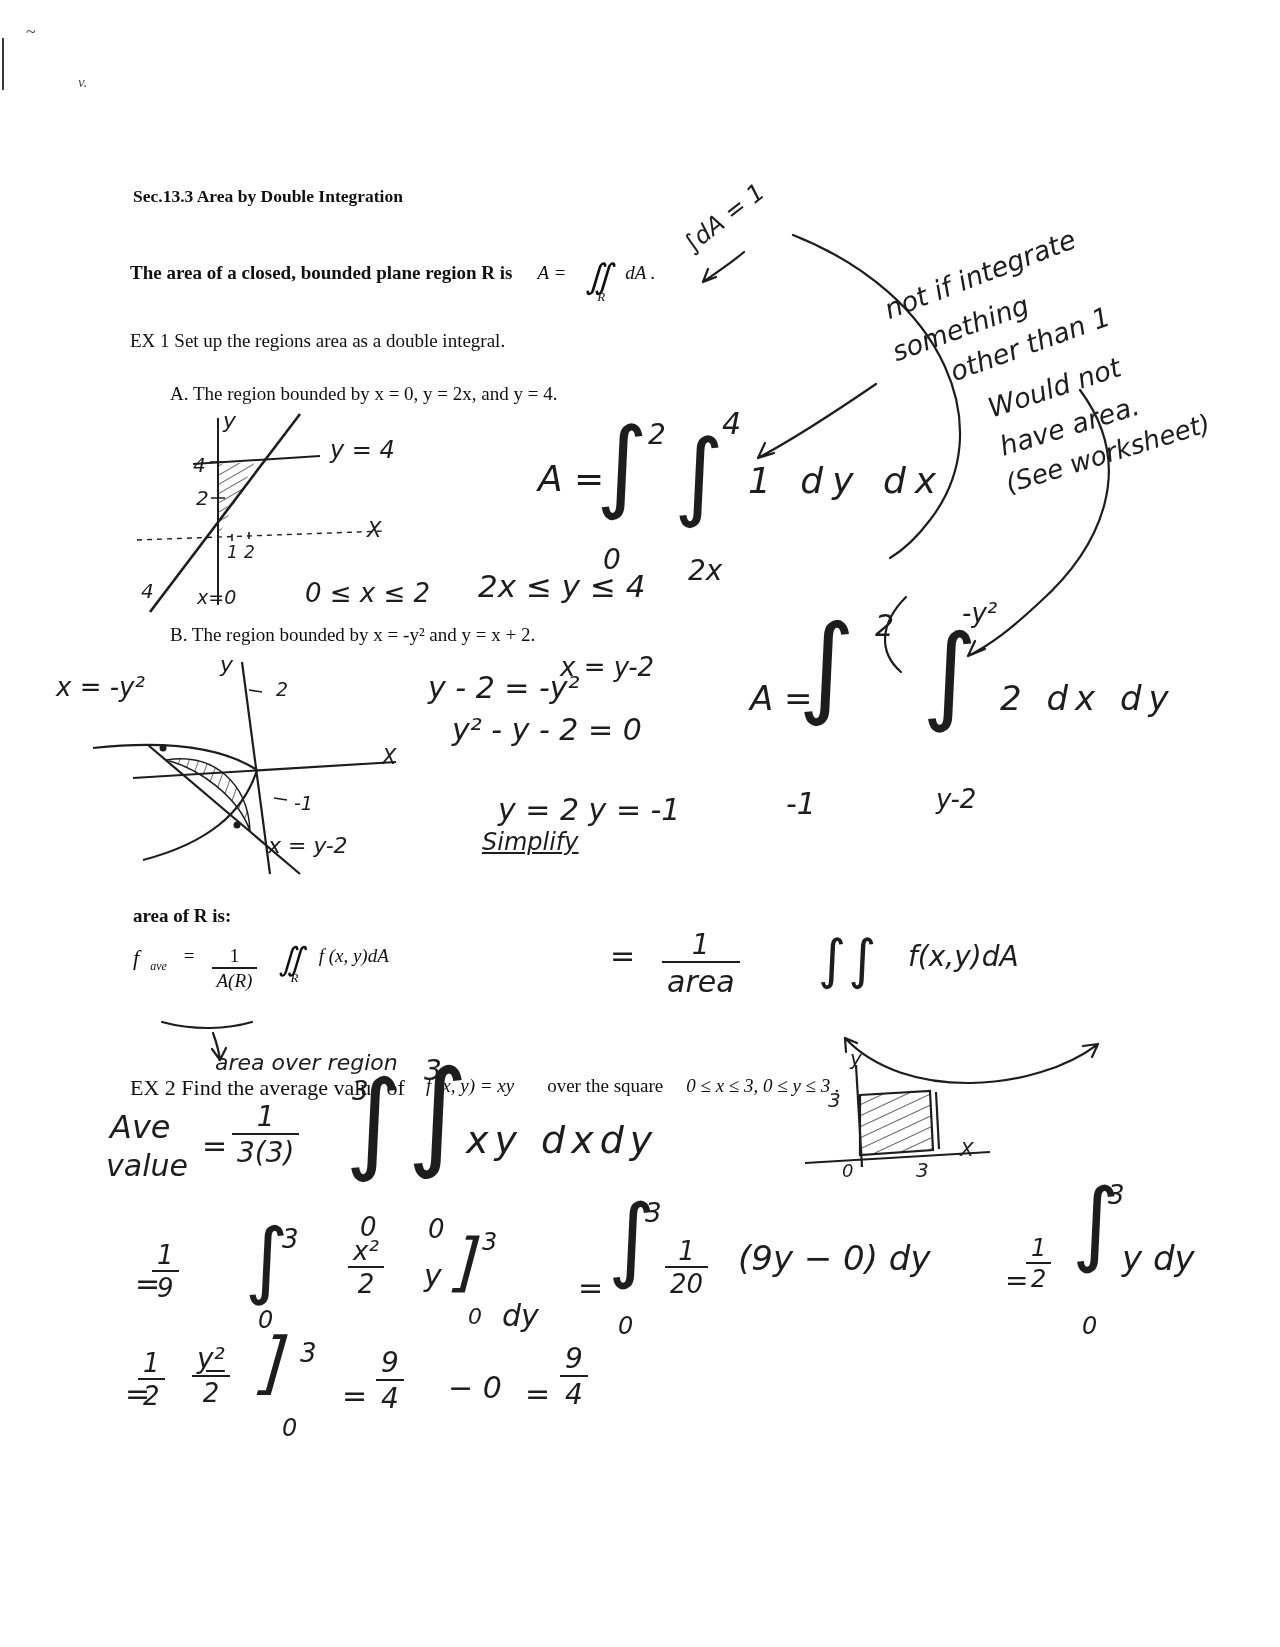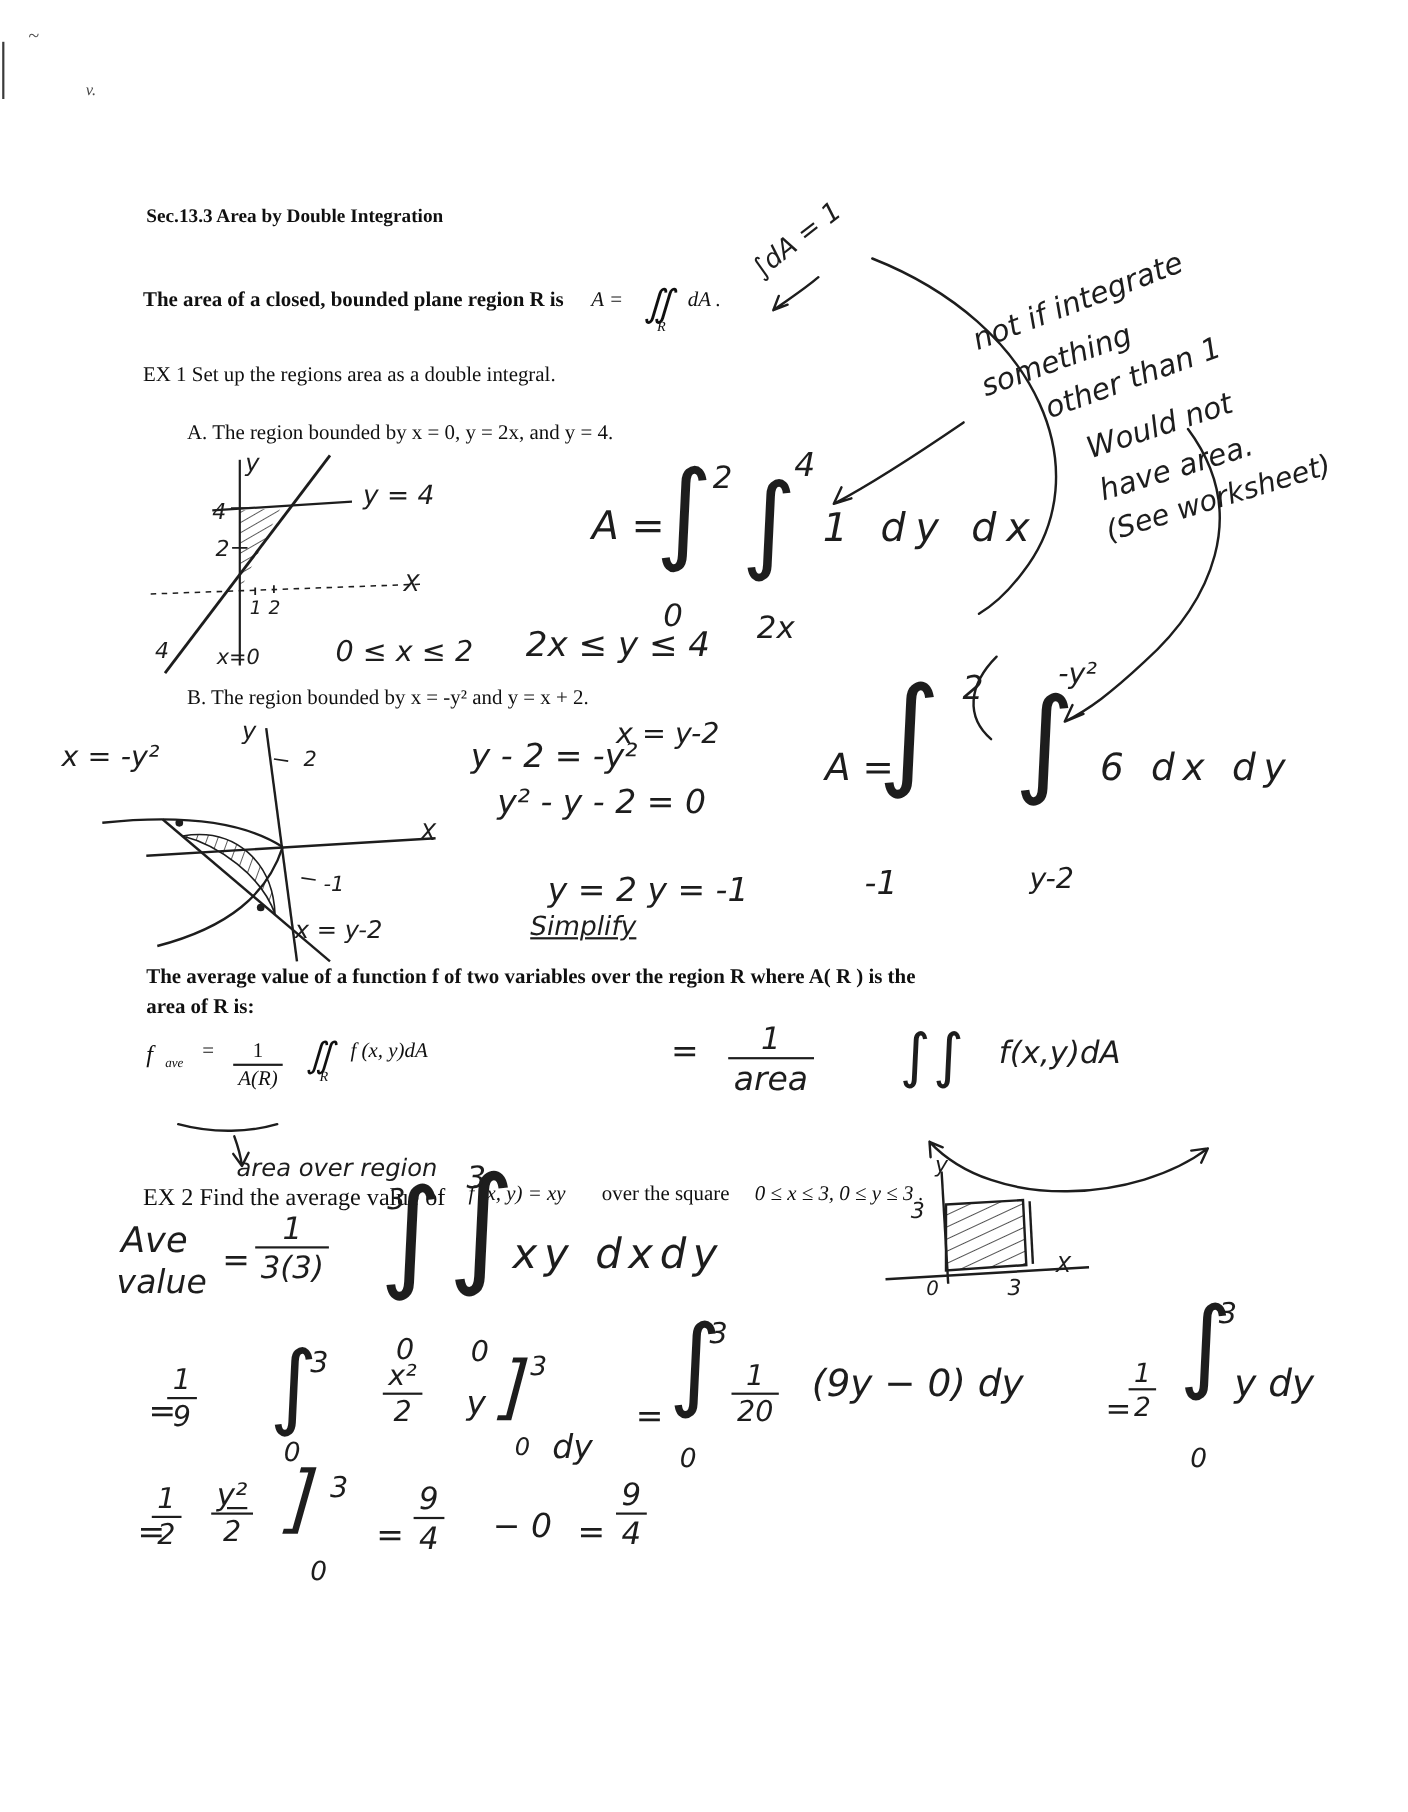--- a/index.html
+++ b/index.html
@@ -136,23 +136,22 @@
   <div class="pos hw" style="left:498px;top:792px;font-size:30px;">y = 2    y = -1</div>
   <div class="pos hw" style="left:482px;top:828px;font-size:24px;text-decoration:underline;">Simplify</div>
 
   <div class="pos hw" style="left:750px;top:678px;font-size:34px;">A =</div>
   <div class="pos hw intg" style="left:798px;top:616px;font-size:110px;">∫</div>
   <div class="pos hw" style="left:875px;top:608px;font-size:30px;">2</div>
   <div class="pos hw" style="left:786px;top:786px;font-size:30px;">-1</div>
   <div class="pos hw intg" style="left:922px;top:626px;font-size:106px;">∫</div>
   <div class="pos hw" style="left:962px;top:598px;font-size:26px;">-y²</div>
   <div class="pos hw" style="left:936px;top:784px;font-size:26px;">y-2</div>
-  <div class="pos hw" style="left:1000px;top:678px;font-size:34px;letter-spacing:7px;">6 dx dy</div>
-
-  <div class="pos pr b" style="left:133px;top:878px;font-size:19px;">The average value of a function f of two variables over the region R  where A( R ) is the</div>
+  <div class="pos hw" style="left:1000px;top:678px;font-size:34px;letter-spacing:7px;">2 dx dy</div>
+
   <div class="pos pr b" style="left:133px;top:905px;font-size:19px;">area of R is:</div>
 
   <div class="pos row" style="left:133px;top:945px;">
     <span class="pr it" style="font-size:22px;">f</span>
     <span class="pr it" style="font-size:12px;margin-top:14px;">ave</span>
     <span class="pr" style="font-size:19px;margin:0 6px;">=</span>
     <span class="frac pr">
       <span class="num" style="font-size:19px;">1</span>
       <span class="den it" style="font-size:19px;">A(R)</span>
     </span>

